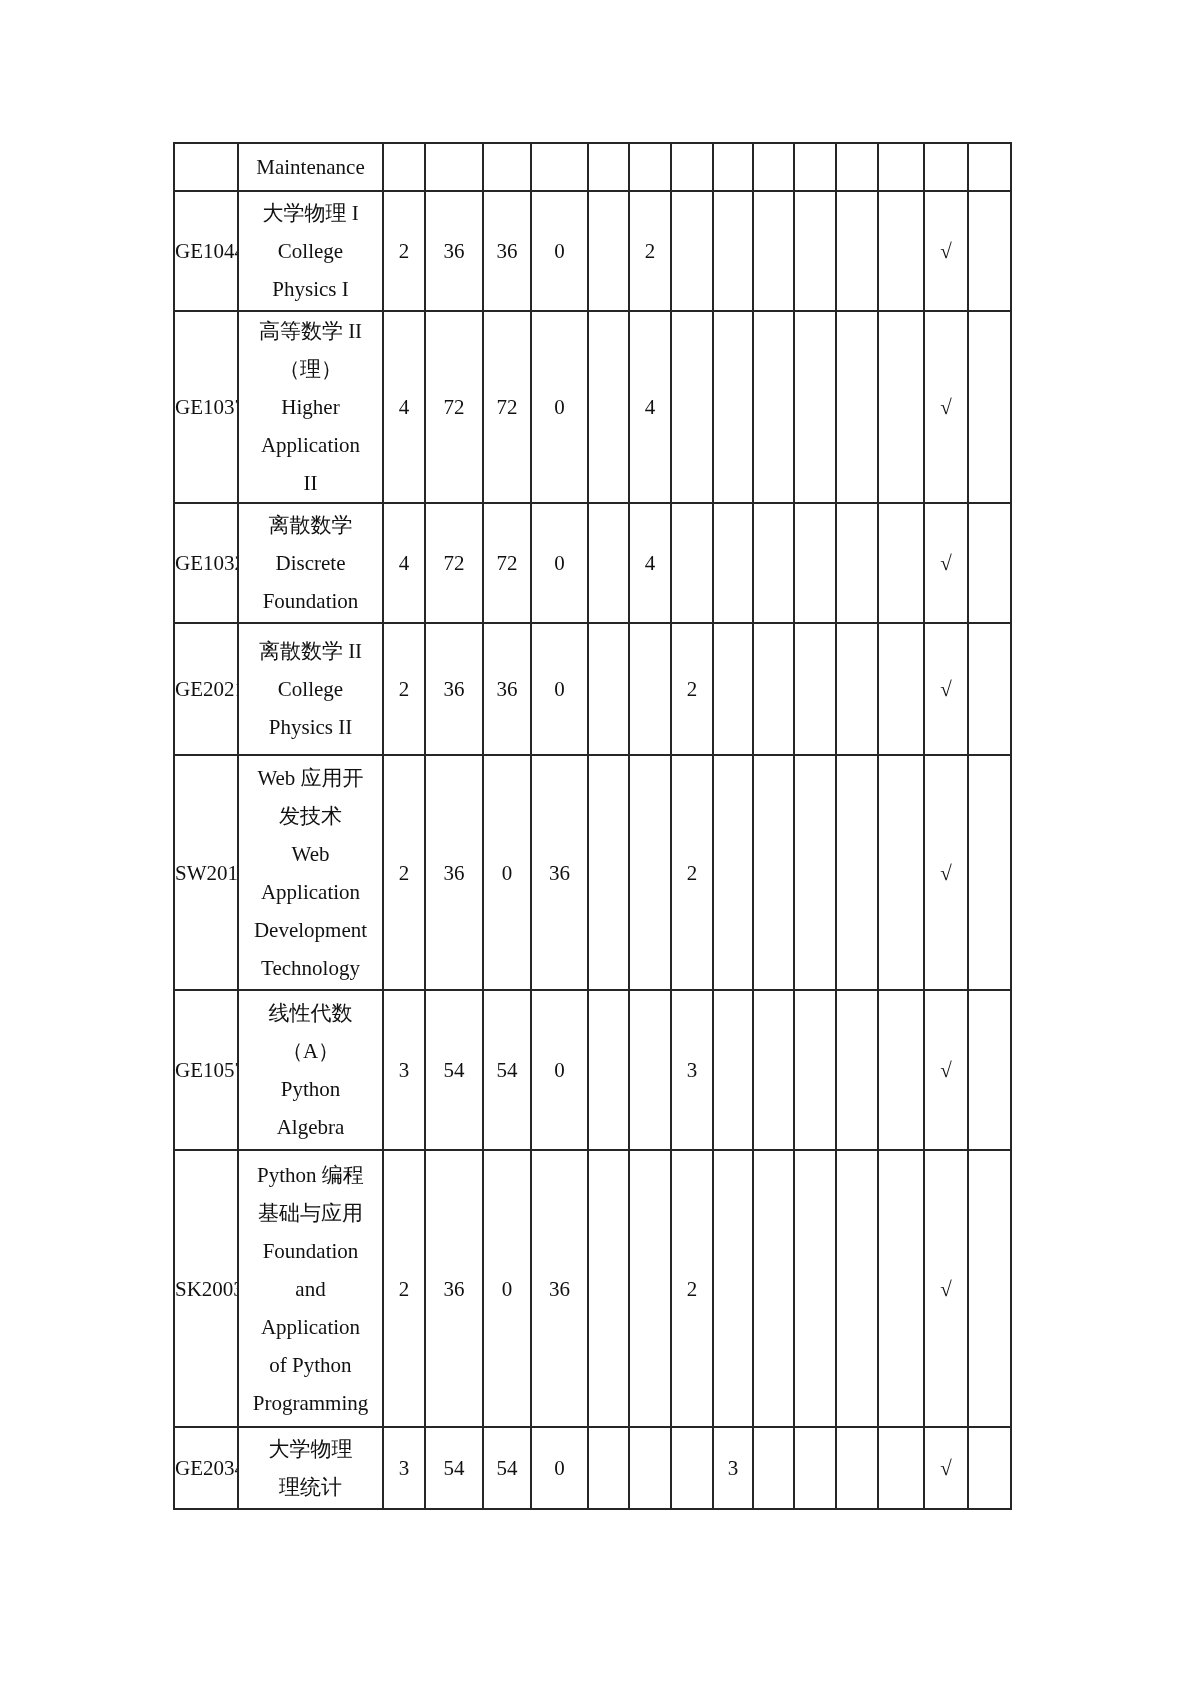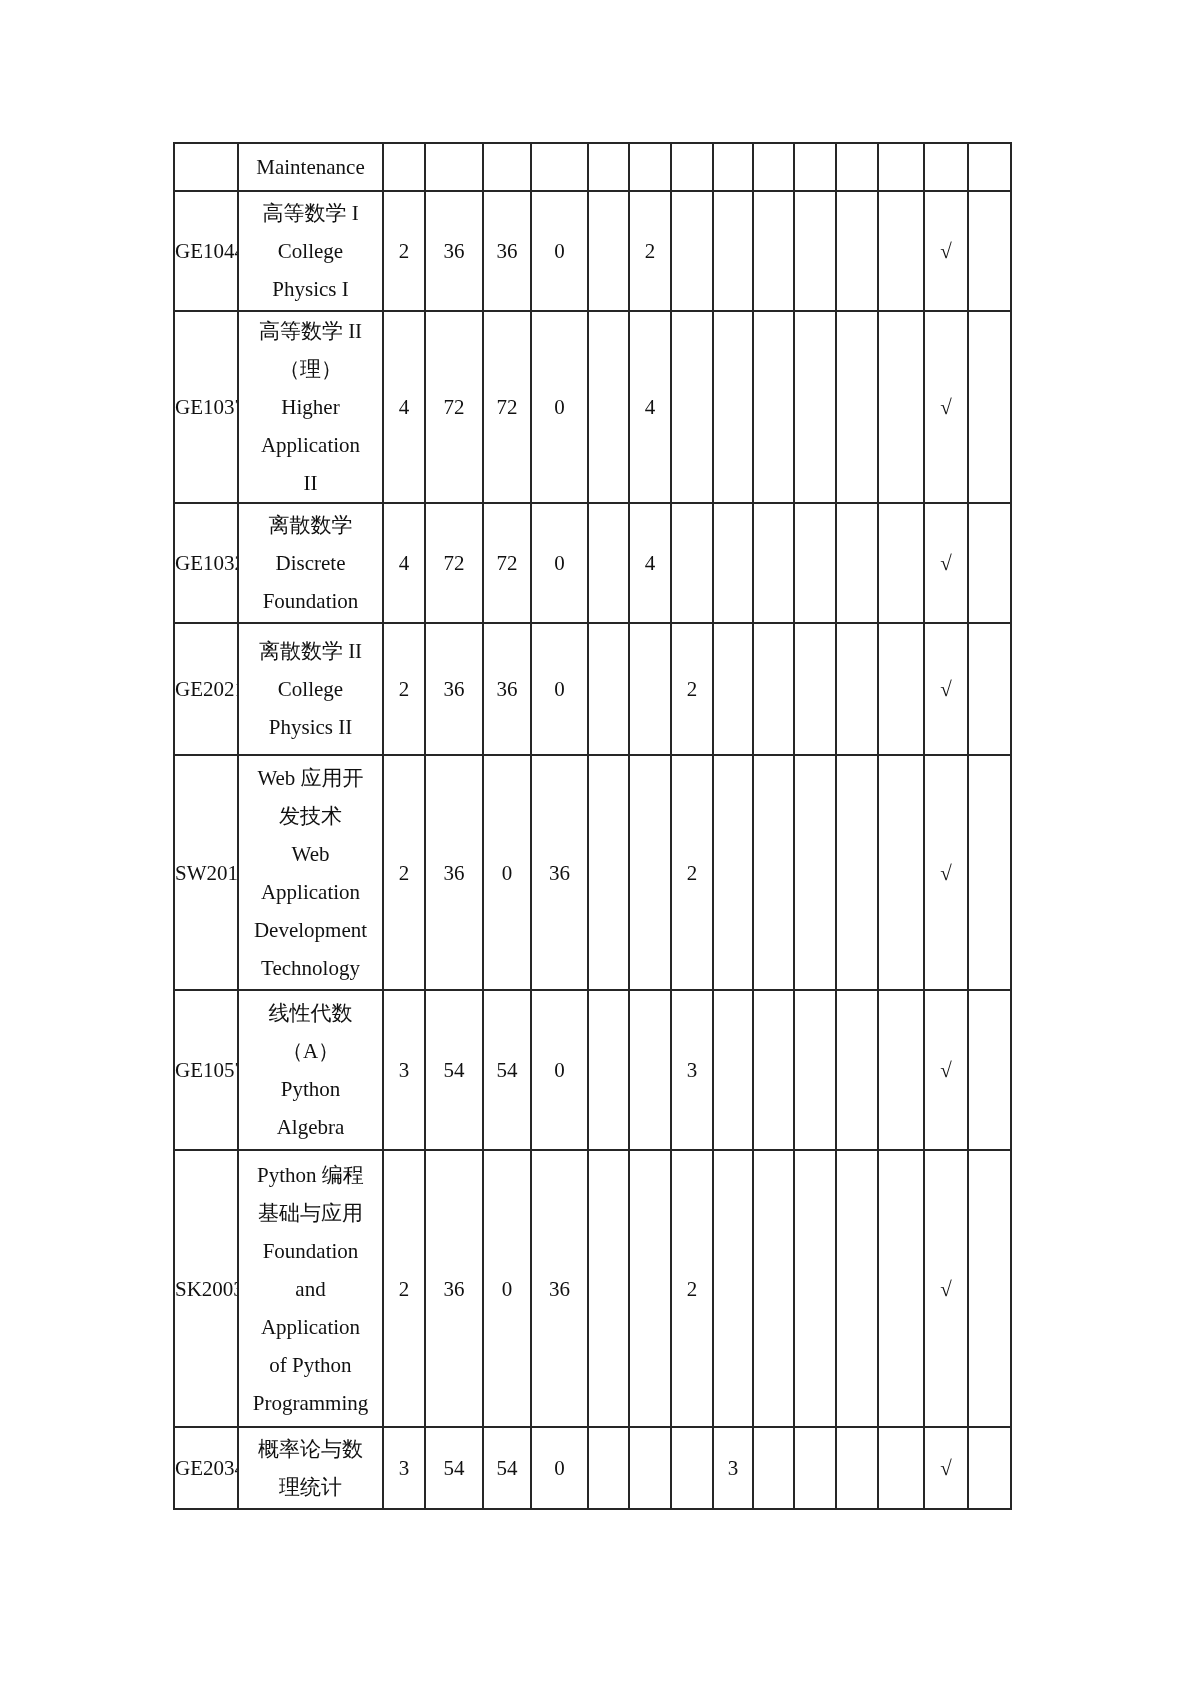--- a/index.html
+++ b/index.html
@@ -81,21 +81,21 @@
         <td></td>
         <td></td>
         <td></td>
         <td></td>
         <td></td>
         <td></td>
         <td></td>
       </tr>
       <tr>
         <td>GE1044</td>
-        <td class="name">高等数学 I
+        <td class="name">大学物理 I
 College
 Physics I</td>
         <td>2</td>
         <td>36</td>
         <td>36</td>
         <td>0</td>
         <td></td>
         <td>2</td>
         <td></td>
         <td></td>
@@ -231,21 +231,21 @@
         <td></td>
         <td></td>
         <td></td>
         <td></td>
         <td></td>
         <td>√</td>
         <td></td>
       </tr>
       <tr>
         <td>GE2034</td>
-        <td class="name">概率论与数
+        <td class="name">大学物理
 理统计</td>
         <td>3</td>
         <td>54</td>
         <td>54</td>
         <td>0</td>
         <td></td>
         <td></td>
         <td></td>
         <td>3</td>
         <td></td>

